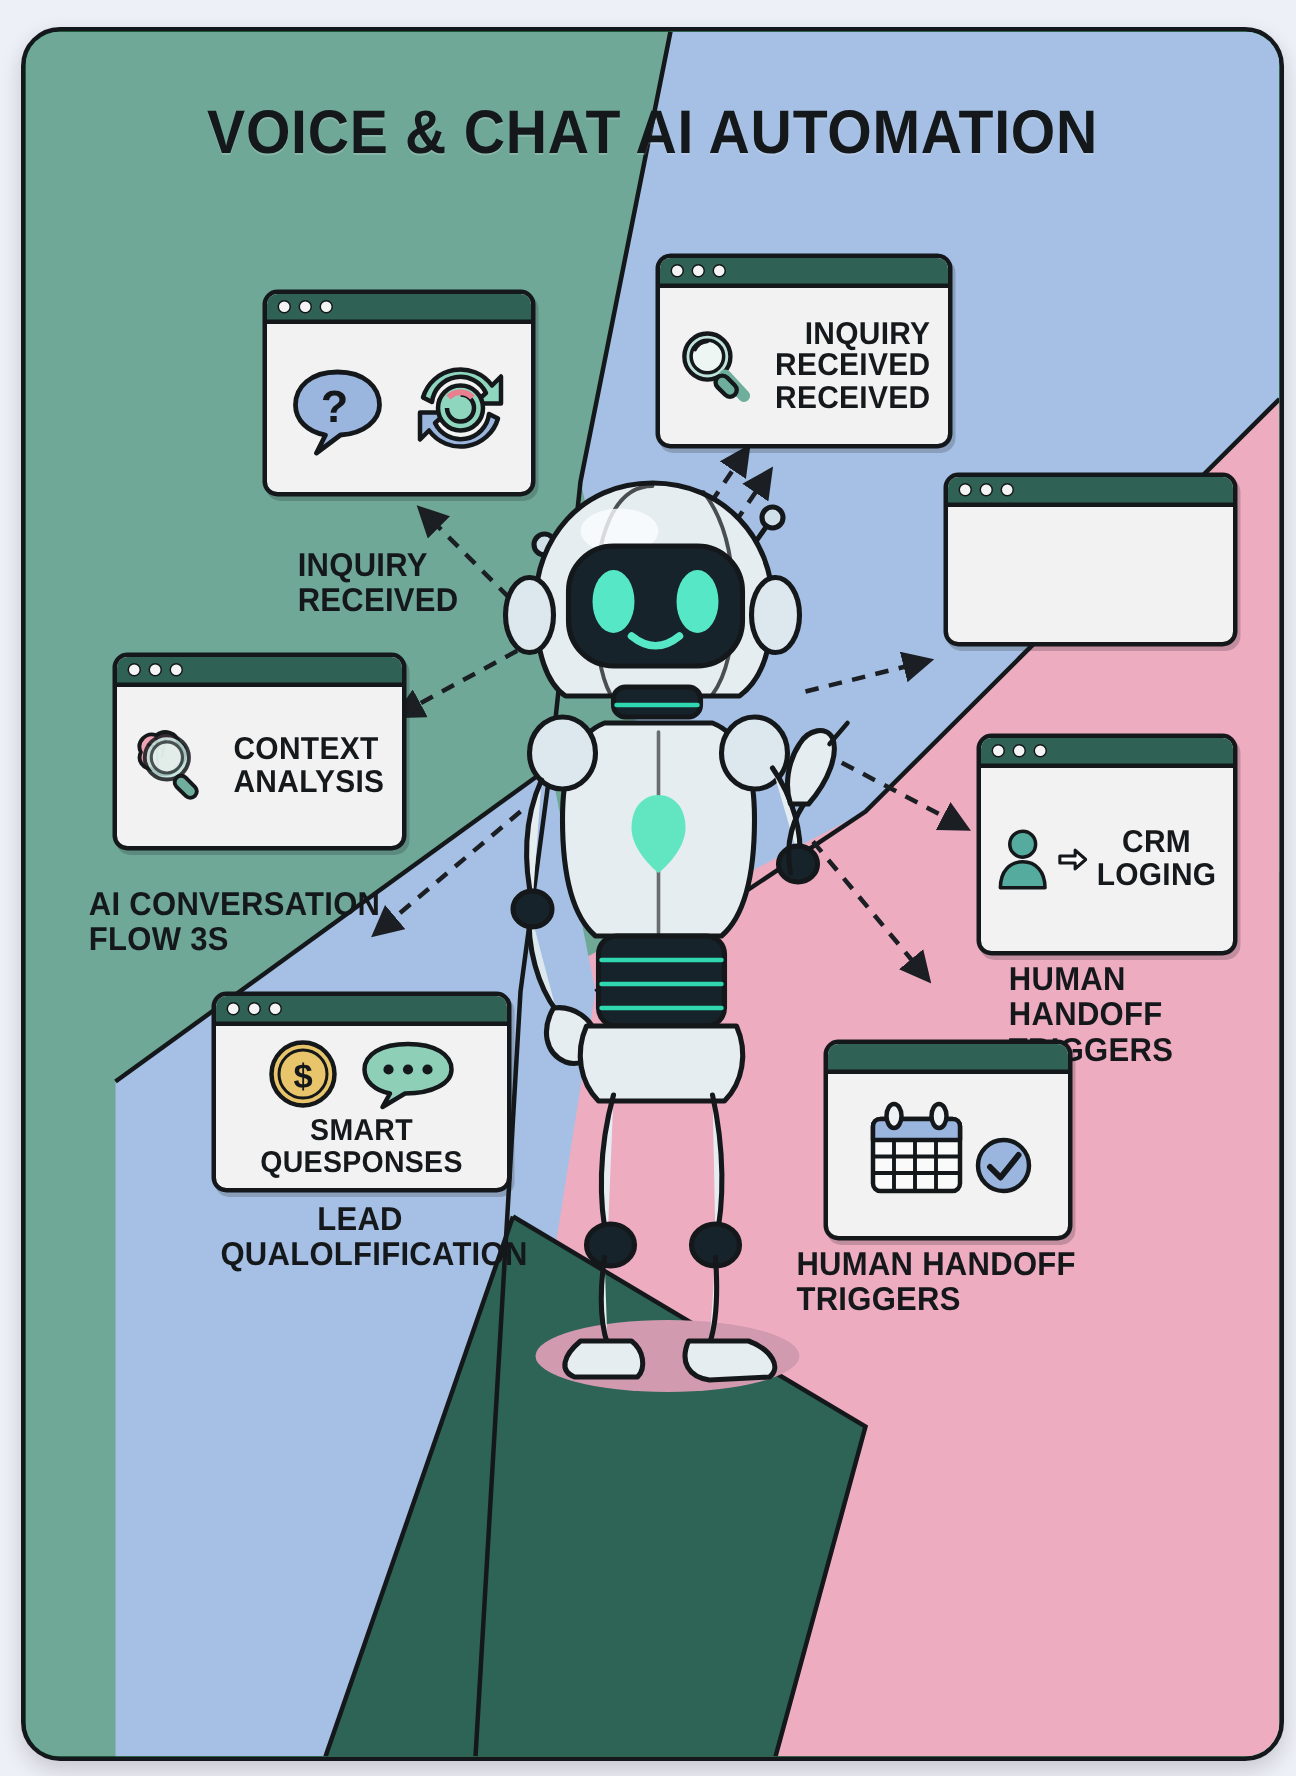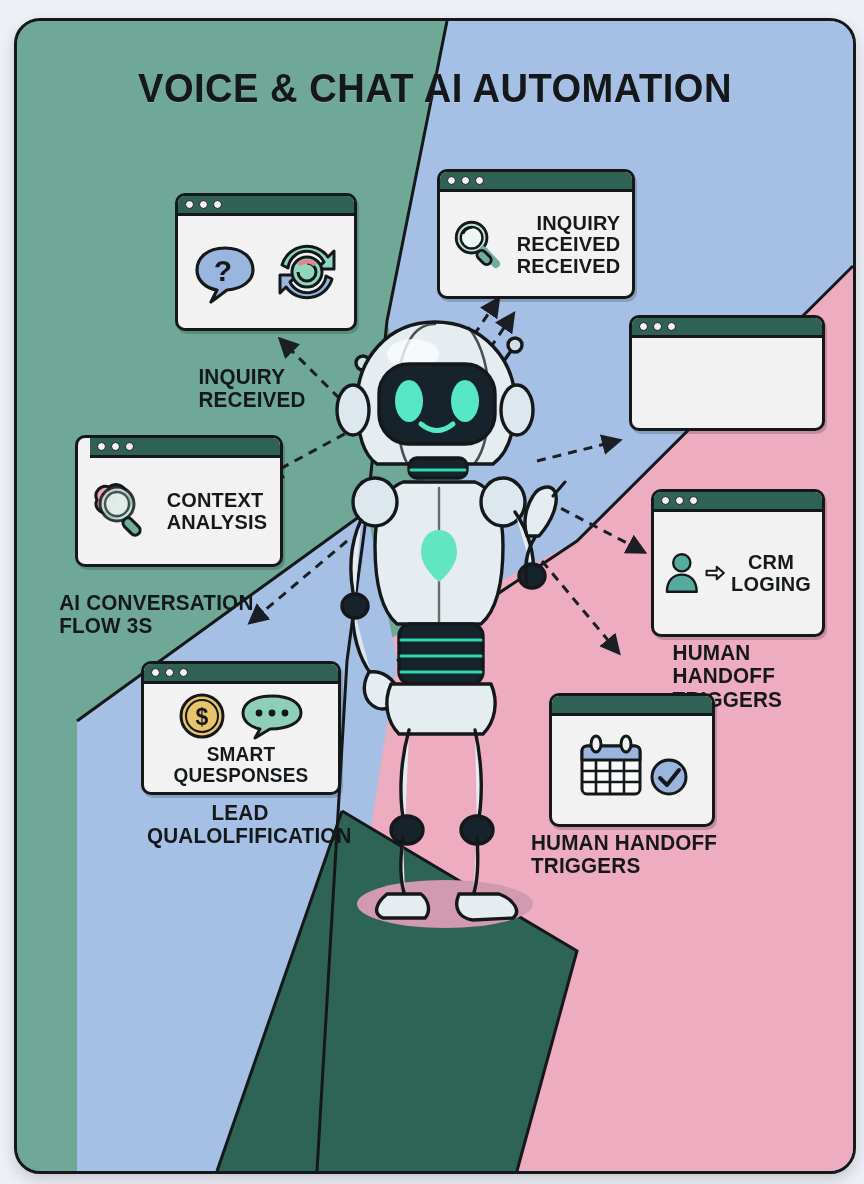--- a/index.html
+++ b/index.html
@@ -199,21 +199,21 @@
   </div>
 
   <div class="card" style="left:612px;top:294px;width:190px;height:110px;">
     <div class="bar">
       <span class="dot"></span>
       <span class="dot"></span>
       <span class="dot"></span>
     </div>
   </div>
 
-  <div class="card" style="left:58px;top:414px;width:190px;height:126px;padding-left:12px;">
+  <div class="card" style="left:58px;top:414px;width:190px;height:126px;">
     <div class="bar">
       <span class="dot"></span>
       <span class="dot"></span>
       <span class="dot"></span>
     </div>
     <div class="body">
       <svg width="66" height="66" viewBox="0 0 66 66">
         <g stroke="#15181b" stroke-width="3" stroke-linejoin="round">
           <path d="M8,22 C4,14 12,6 20,9 C26,4 36,7 37,15 C44,18 43,30 36,33 C33,40 22,41 18,35 C9,35 5,28 8,22 Z" fill="#f0a3b4"></path>
           <path d="M20,11 L21,33 M13,16 L26,20 M27,12 L24,26" fill="none" stroke-width="1.8" opacity=".8"></path>

